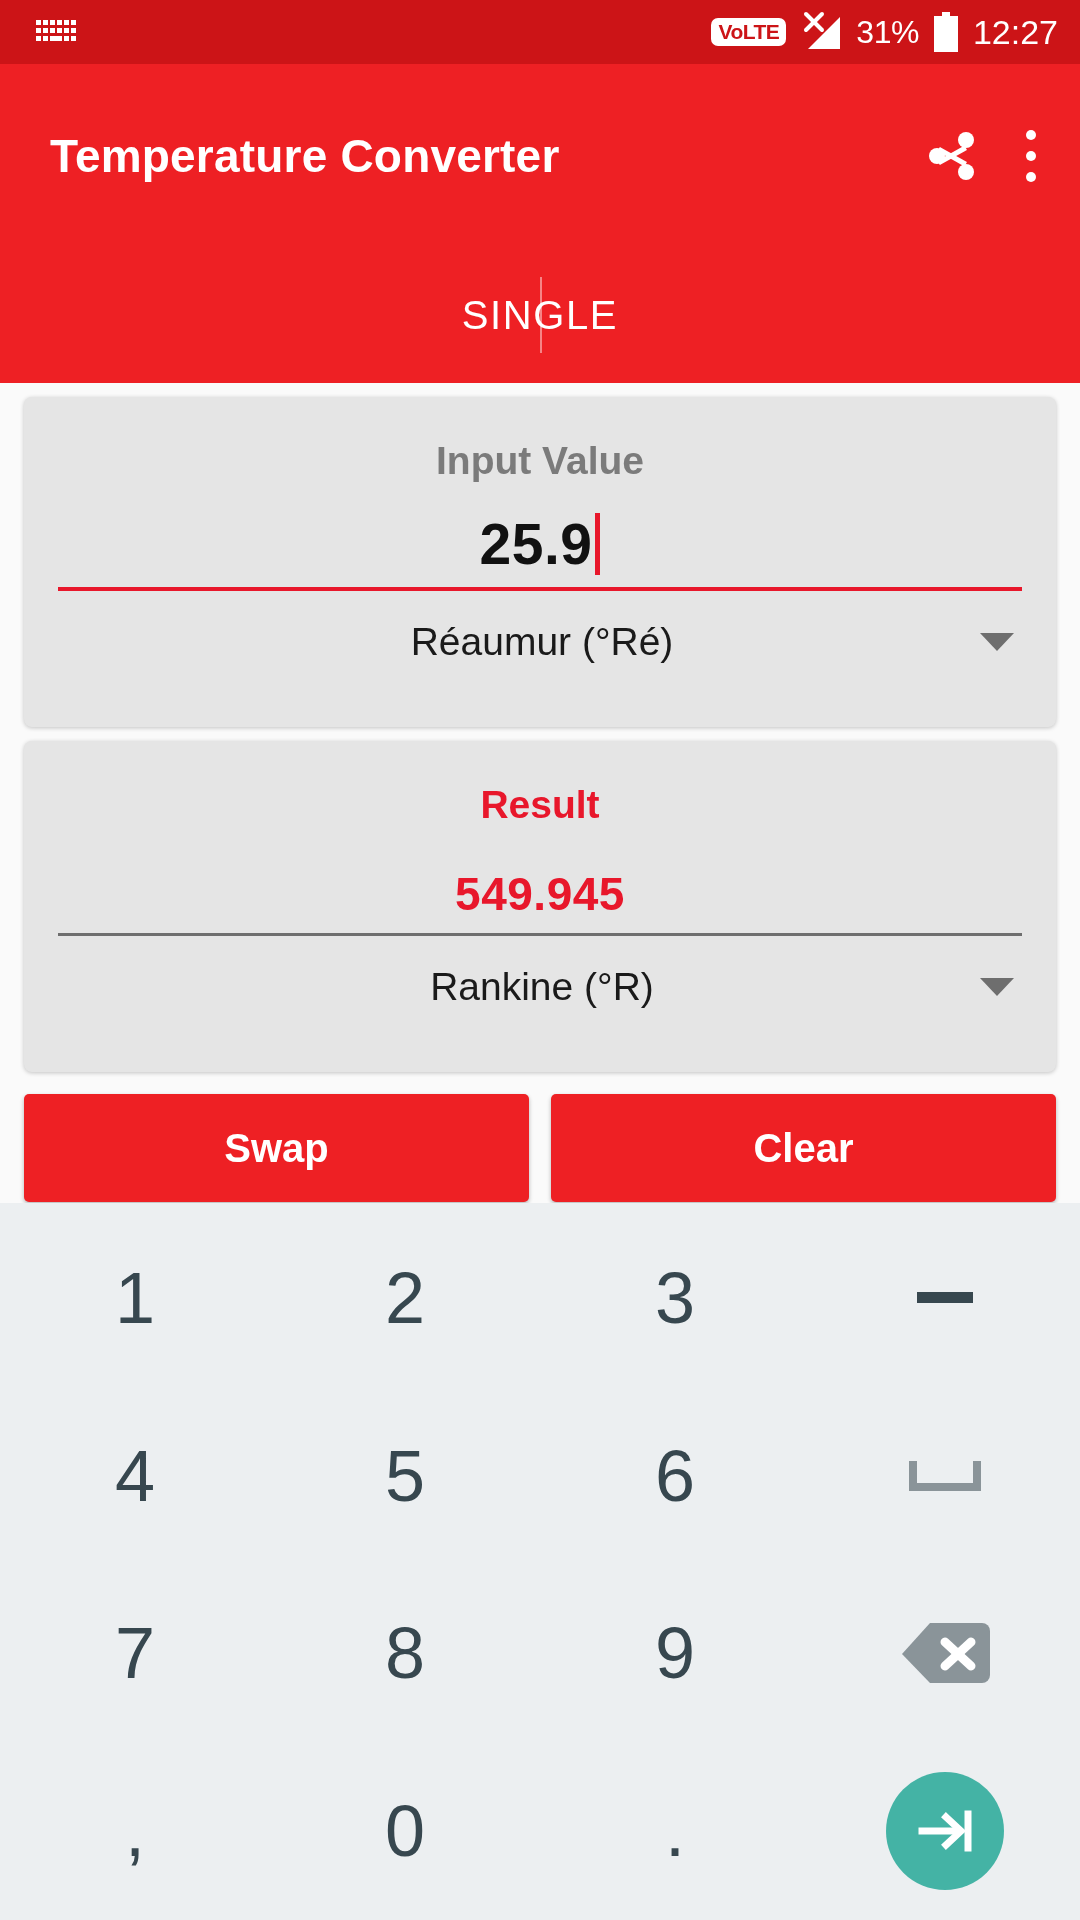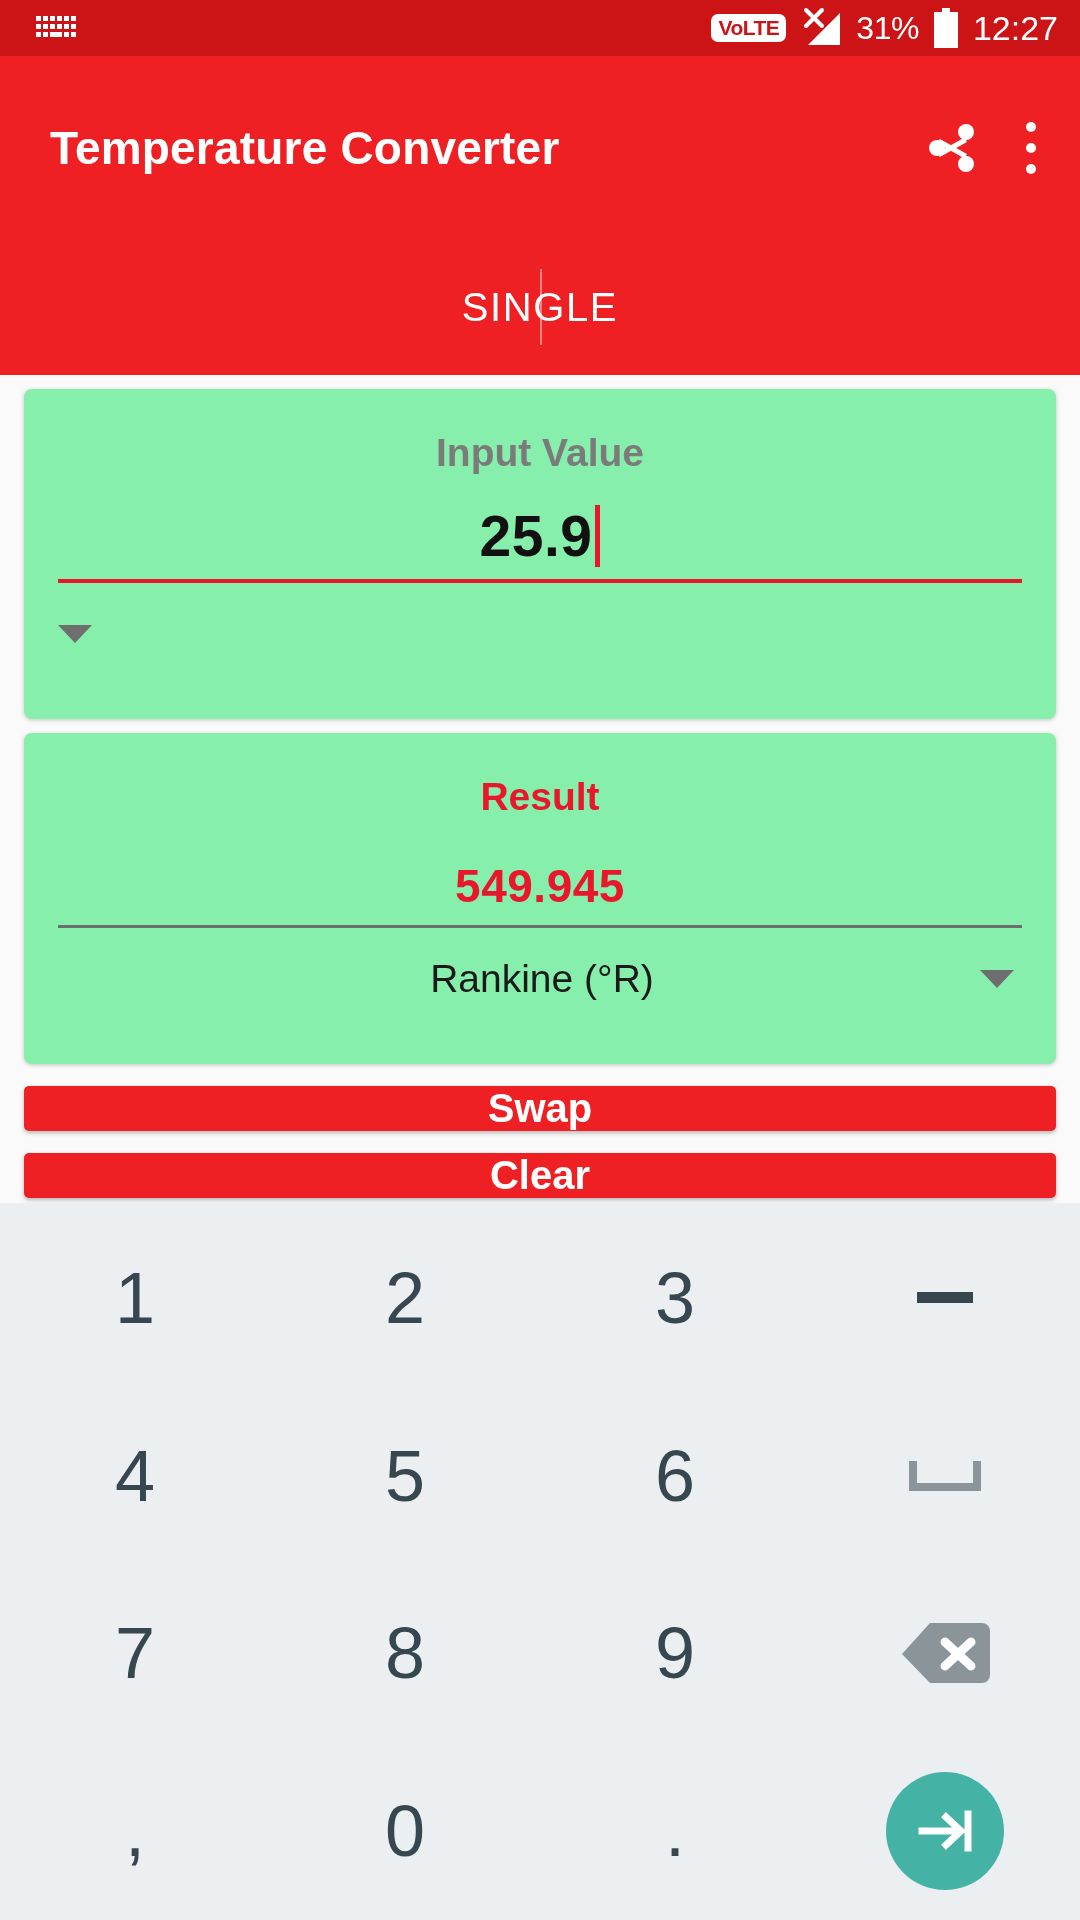--- a/index.html
+++ b/index.html
@@ -6,21 +6,21 @@
   html,body { width:1080px; height:1920px; }
   body {
     font-family:"Liberation Sans", sans-serif;
     background:#FAFAFA;
     overflow:hidden;
     position:relative;
   }
 
   
   .statusbar {
-    height:56px;
+    height:64px;
     background:#CC1417;
     display:flex;
     align-items:center;
     padding:0 22px 0 34px;
     color:#fff;
   }
   .sb-left { display:flex; align-items:center; }
   .sb-right { margin-left:auto; display:flex; align-items:center; gap:14px; }
 
   .kbd-icon { width:44px; height:30px; display:block; }
@@ -81,21 +81,21 @@
   .tab-divider {
     position:absolute; top:30px; bottom:30px;
     left:50%; width:2px;
     background:rgba(255,255,255,0.45);
   }
 
   
   .content { padding:0; background:#FAFAFA; }
 
   .card {
-    background:#86efac;
+    background:#e5e5e5;
     margin:14px 24px 0 24px;
     border-radius:8px;
     box-shadow:0 1px 4px rgba(0,0,0,0.22);
     padding:28px 34px 34px 34px;
   }
 
   .field-label {
     text-align:center;
     font-size:39px;
     font-weight:bold;
@@ -149,21 +149,20 @@
     border-right:17px solid transparent;
     border-top:18px solid #6E6E6E;
     margin-right:8px;
   }
 
   
   .actions {
     display:flex;
     gap:22px;
     margin:22px 24px 0 24px;
-    flex-direction:column;
   }
   .action-btn {
     flex:1;
     background:#EE2024;
     color:#fff;
     border:none;
     border-radius:5px;
     height:108px;
     font-size:40px;
     font-weight:bold;
@@ -290,20 +289,21 @@
 <div class="content">
 
   <div class="card">
     <div class="field-label">Input Value</div>
     <div class="value-row">
       <span class="value-text">25.9</span>
       <span class="caret"></span>
     </div>
     <div class="underline-red"></div>
     <div class="select-row">
+      <span class="select-text">Réaumur (°Ré)</span>
       <span class="caret-down"></span>
     </div>
   </div>
 
   <div class="card">
     <div class="field-label result">Result</div>
     <div class="value-row">
       <span class="value-text result">549.945</span>
     </div>
     <div class="underline-gray"></div>

